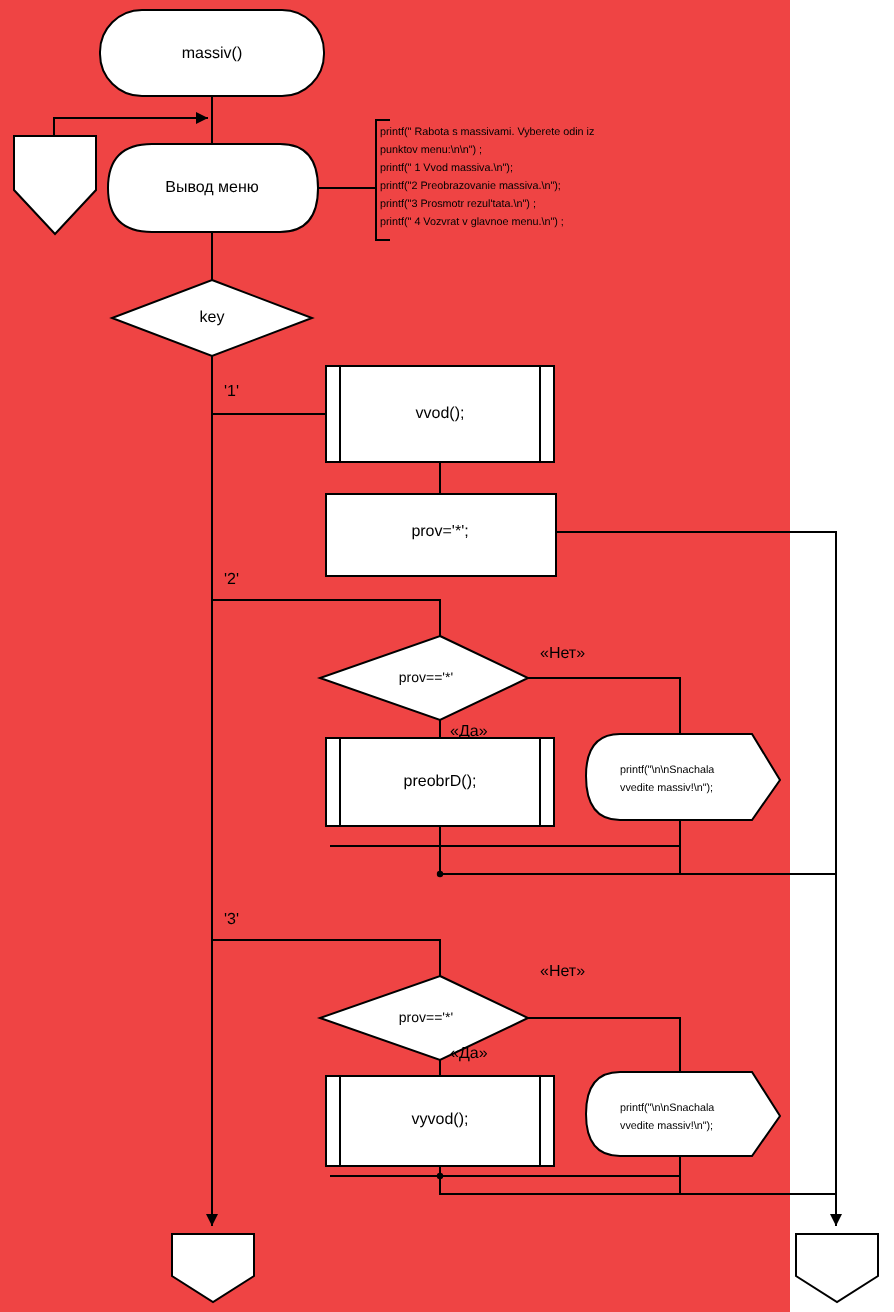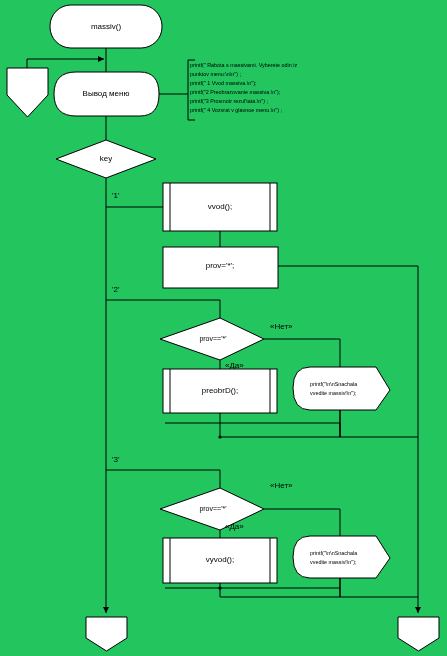--- a/index.html
+++ b/index.html
@@ -8,23 +8,23 @@
     background: #ffffff;
   }
   body {
     width: 447px;
     height: 656px;
     font-family: "Liberation Sans", sans-serif;
     overflow: hidden;
   }
   #chart-root {
     position: relative;
-    width: 447px;
+    width: 395px;
     height: 656px;
-    background: #22c55e;
+    background: #ef4444;
   }
   svg#flow {
     display: block;
     width: 447px;
     height: 656px;
   }
   .shape {
     fill: #ffffff;
     stroke: #000000;
     stroke-width: 1;

